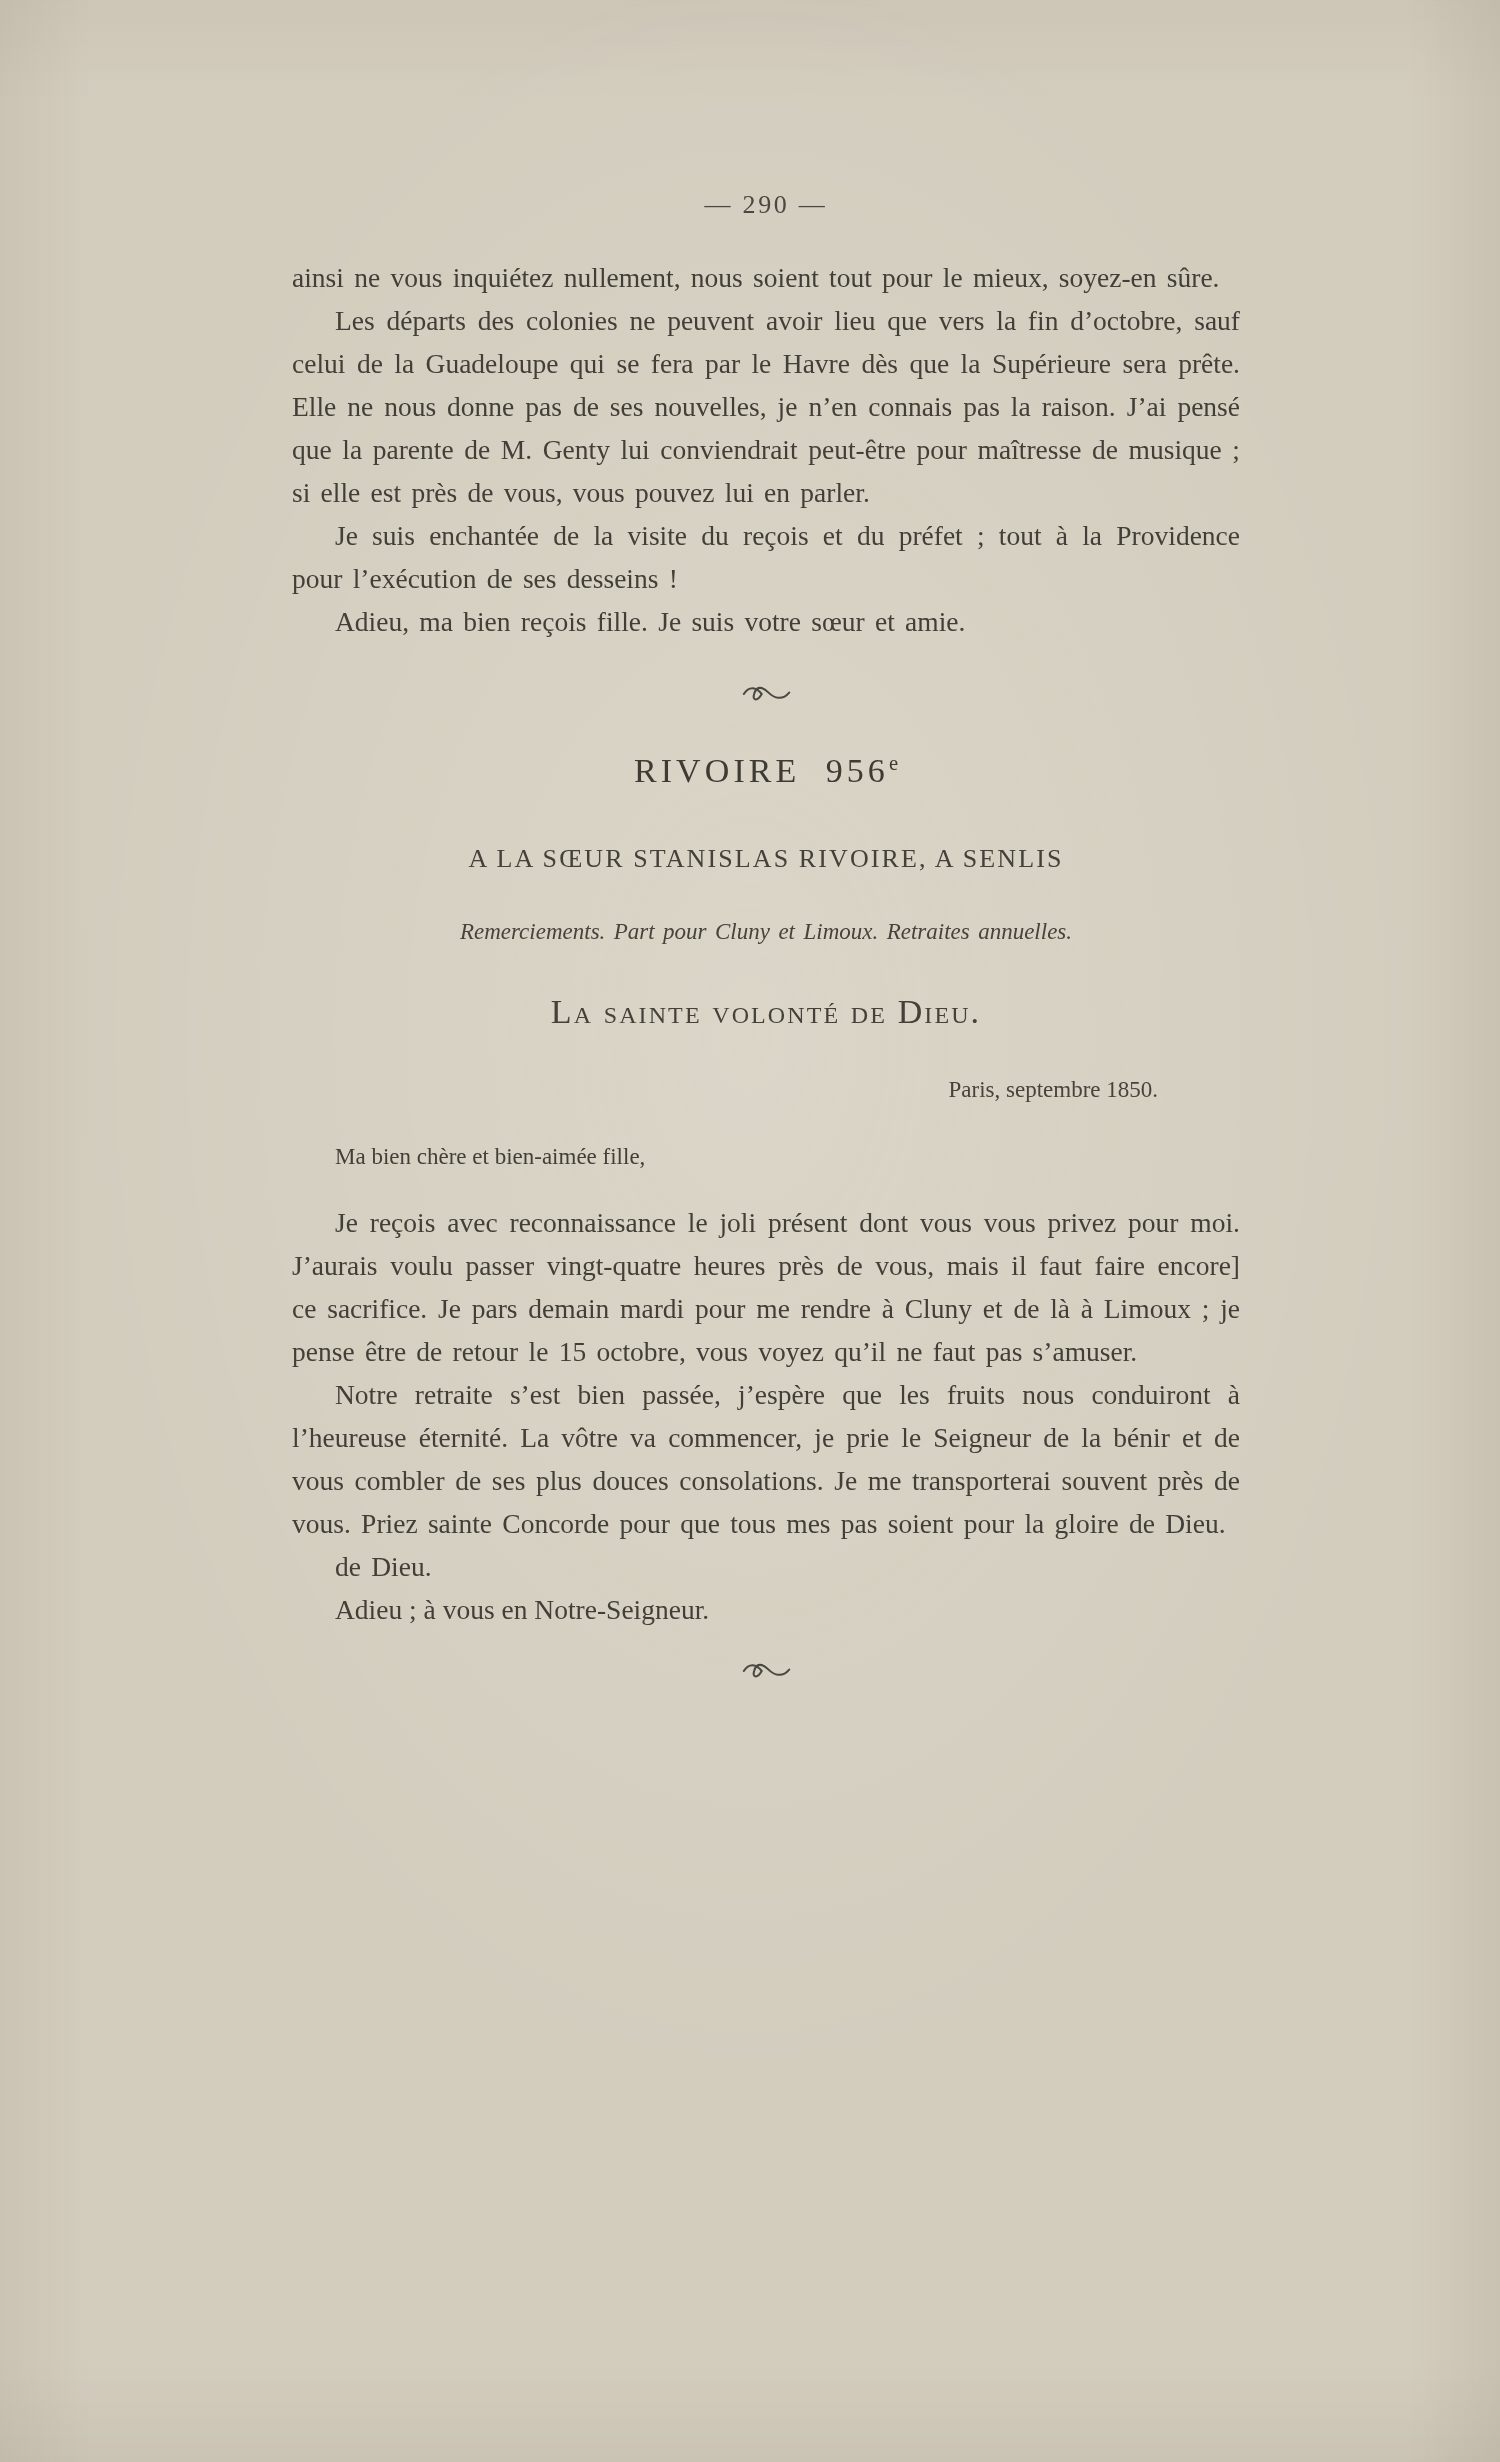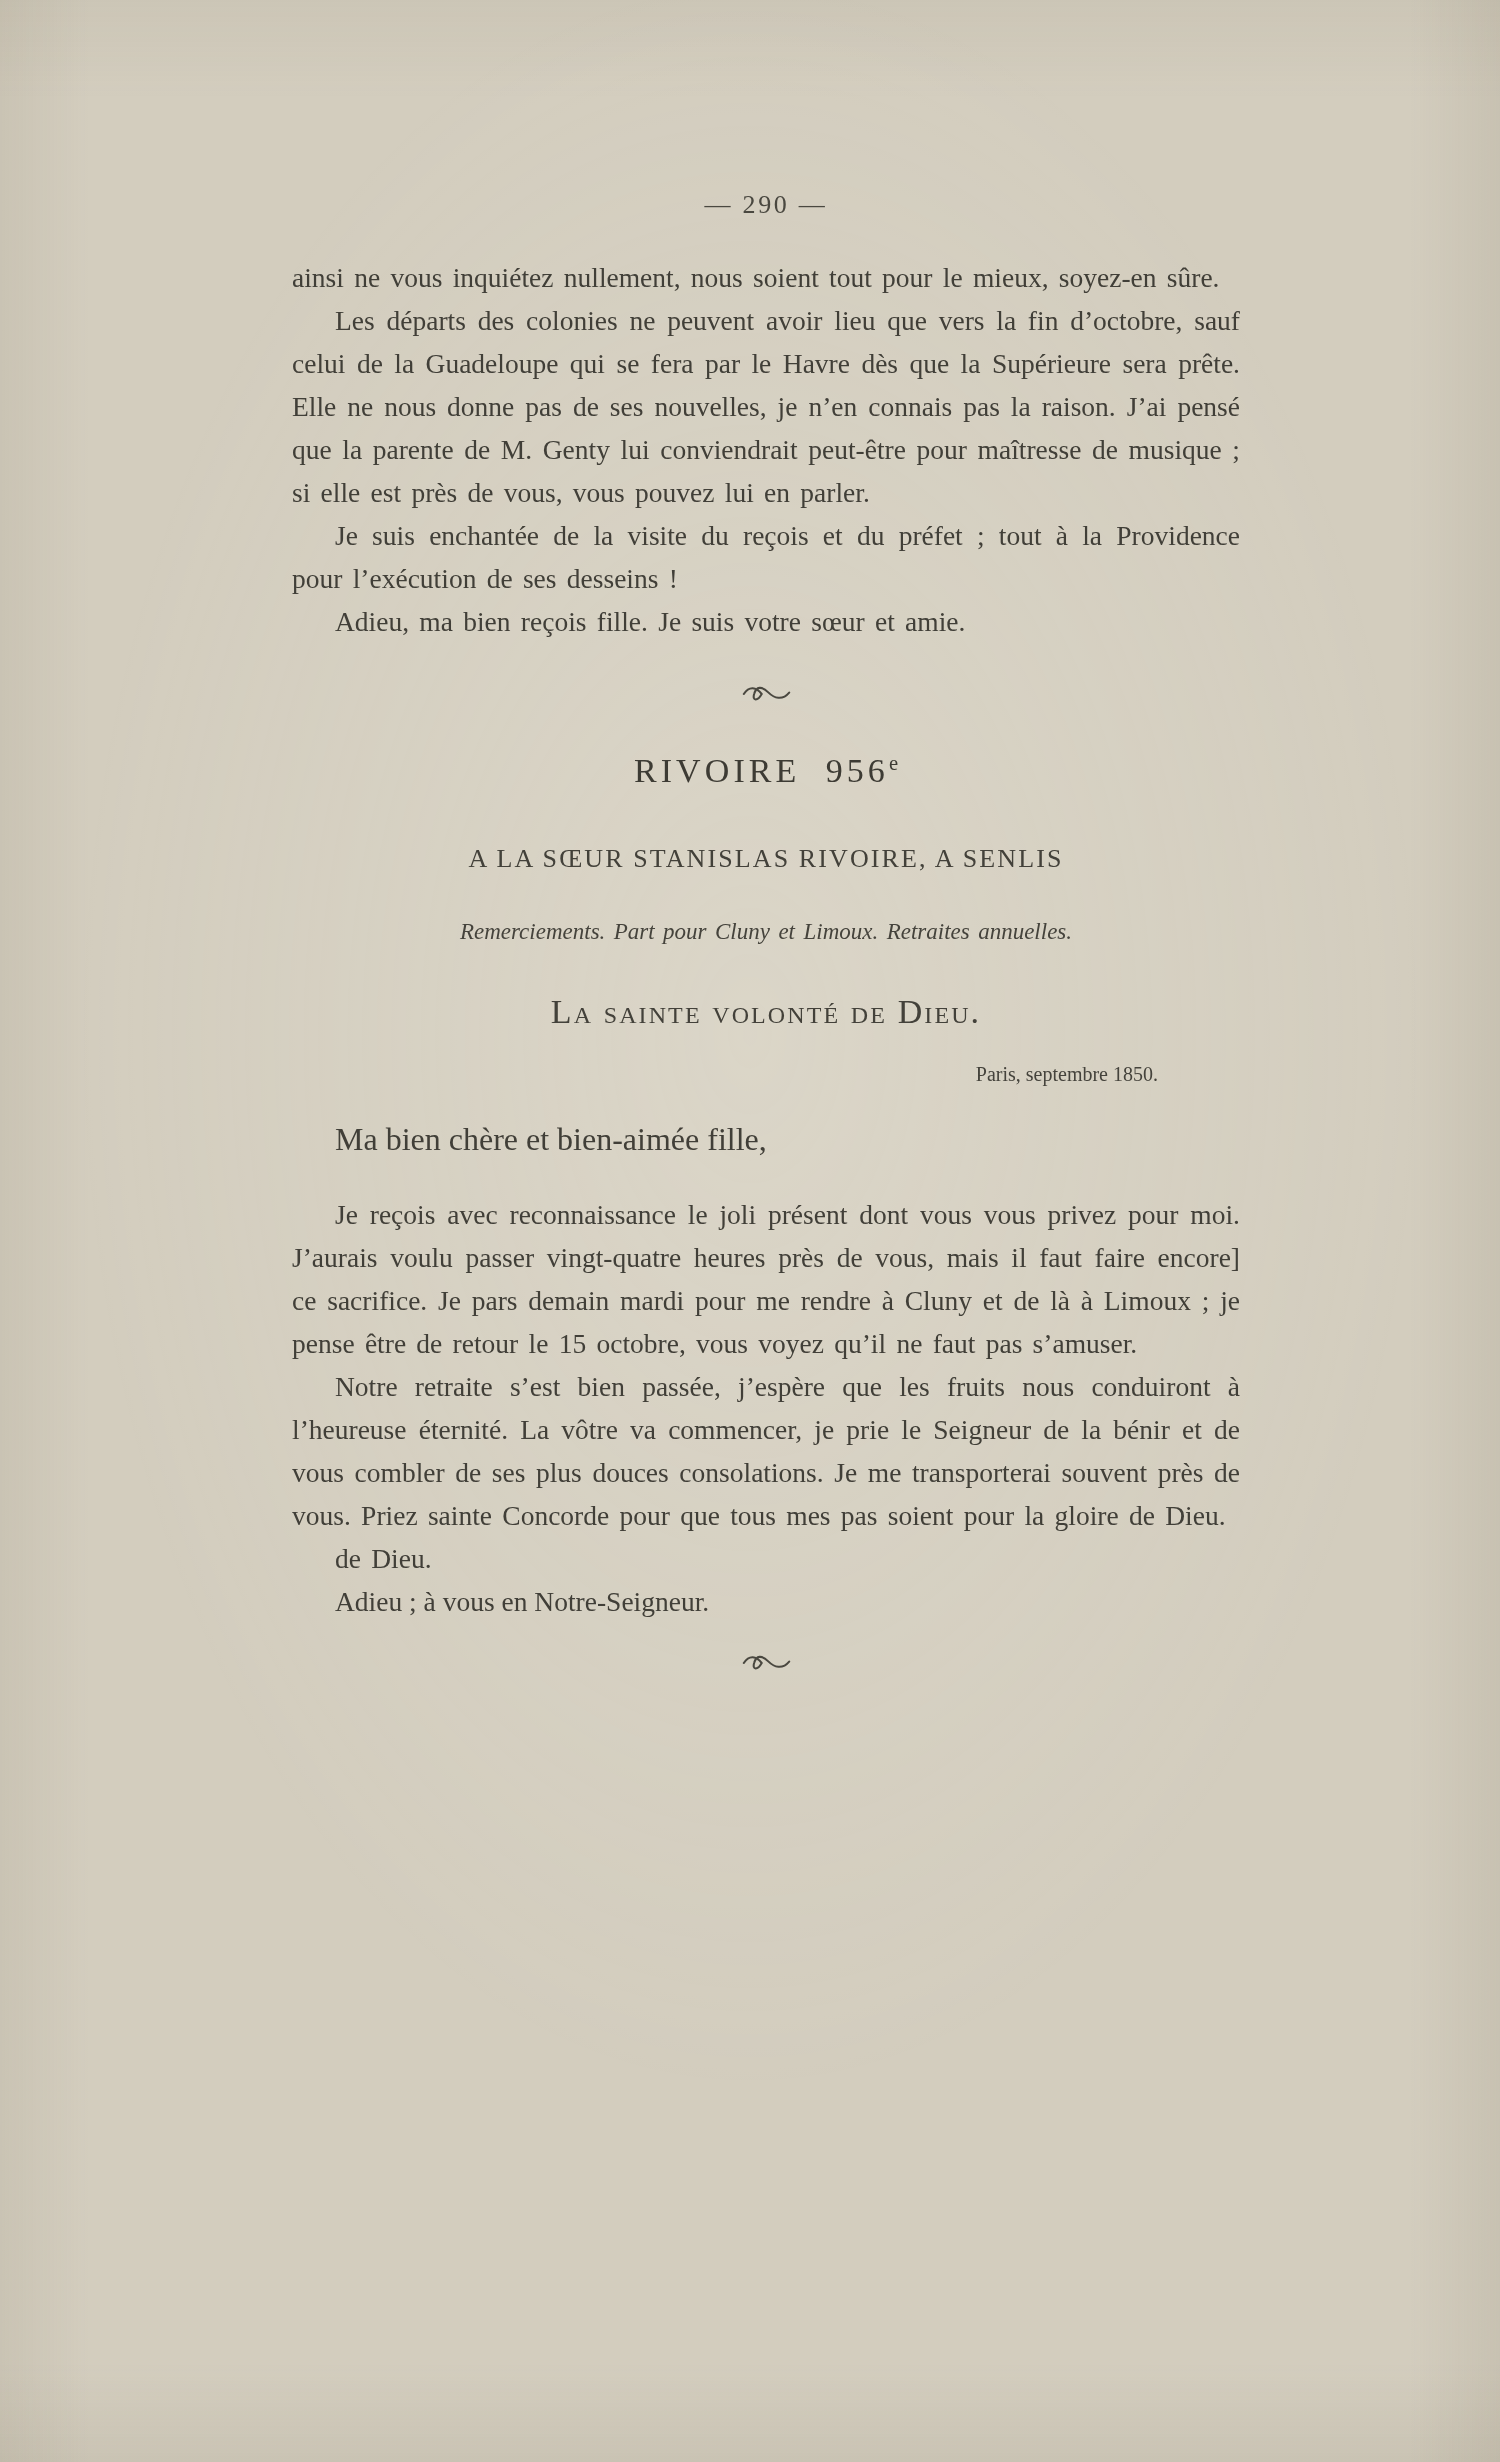--- a/index.html
+++ b/index.html
@@ -83,27 +83,27 @@
   .motto {
     text-align: center;
     font-variant: small-caps;
     font-size: 34px;
     letter-spacing: 2.1px;
     color: #43413a;
     margin-top: 48px;
   }
   .dateline {
     text-align: right;
-    font-size: 20px;
+    font-size: 23px;
     color: #45433c;
-    margin-top: 32px;
+    margin-top: 46px;
     padding-right: 82px;
   }
   .salutation {
-    font-size: 32px;
+    font-size: 23px;
     line-height: 43px;
     text-indent: 43px;
     margin-top: 32px;
     color: #413f38;
   }
   .bodytext.main {
     margin-top: 1.4px;
   }
   .closing {
     font-size: 27.5px;

